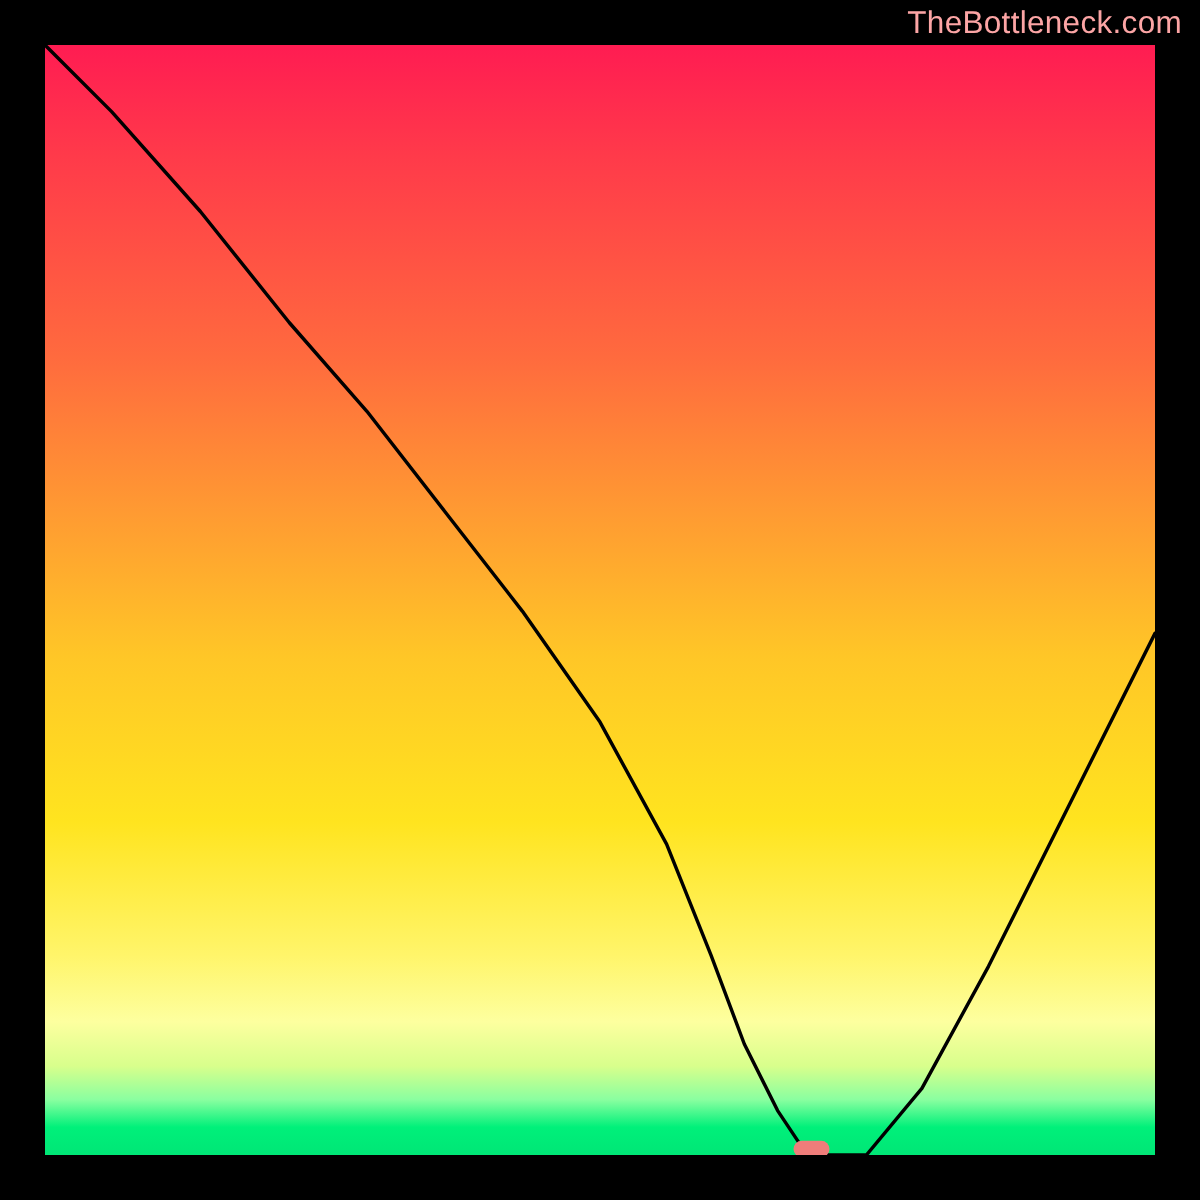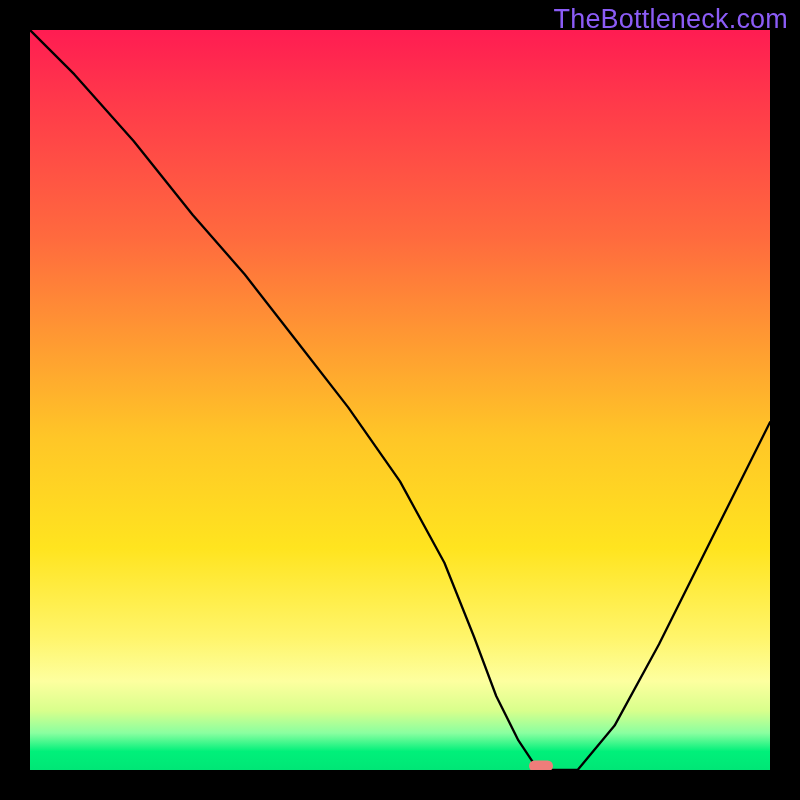--- a/index.html
+++ b/index.html
@@ -14,22 +14,22 @@
   .frame {
     position: relative;
     width: 800px;
     height: 800px;
     background: #000;
   }
   .watermark {
     position: absolute;
     top: 4px;
     right: 12px;
-    color: #8b5cf6;
-    font-size: 27px;
+    color: #fca5a5;
+    font-size: 21px;
     font-weight: 500;
     letter-spacing: 0.2px;
     z-index: 20;
   }
   .plot-area {
     position: absolute;
     left: 30px;
     top: 30px;
     width: 740px;
     height: 740px;

